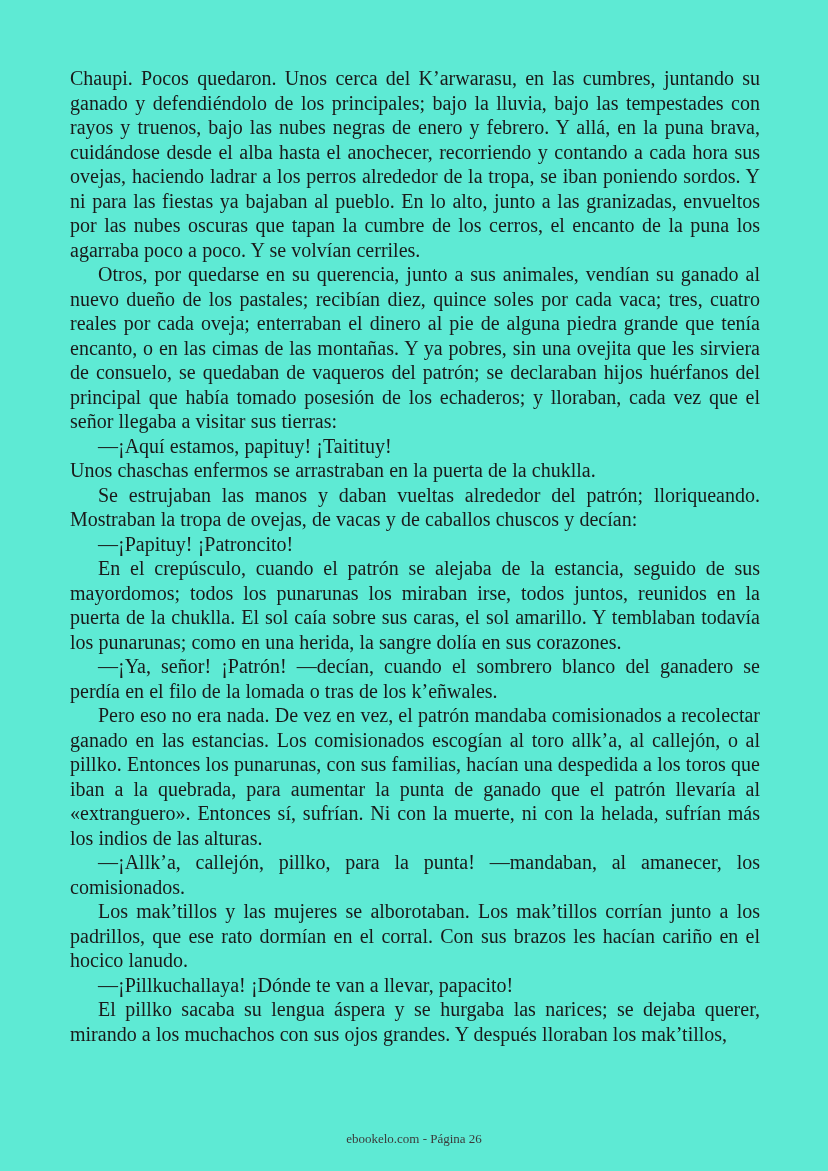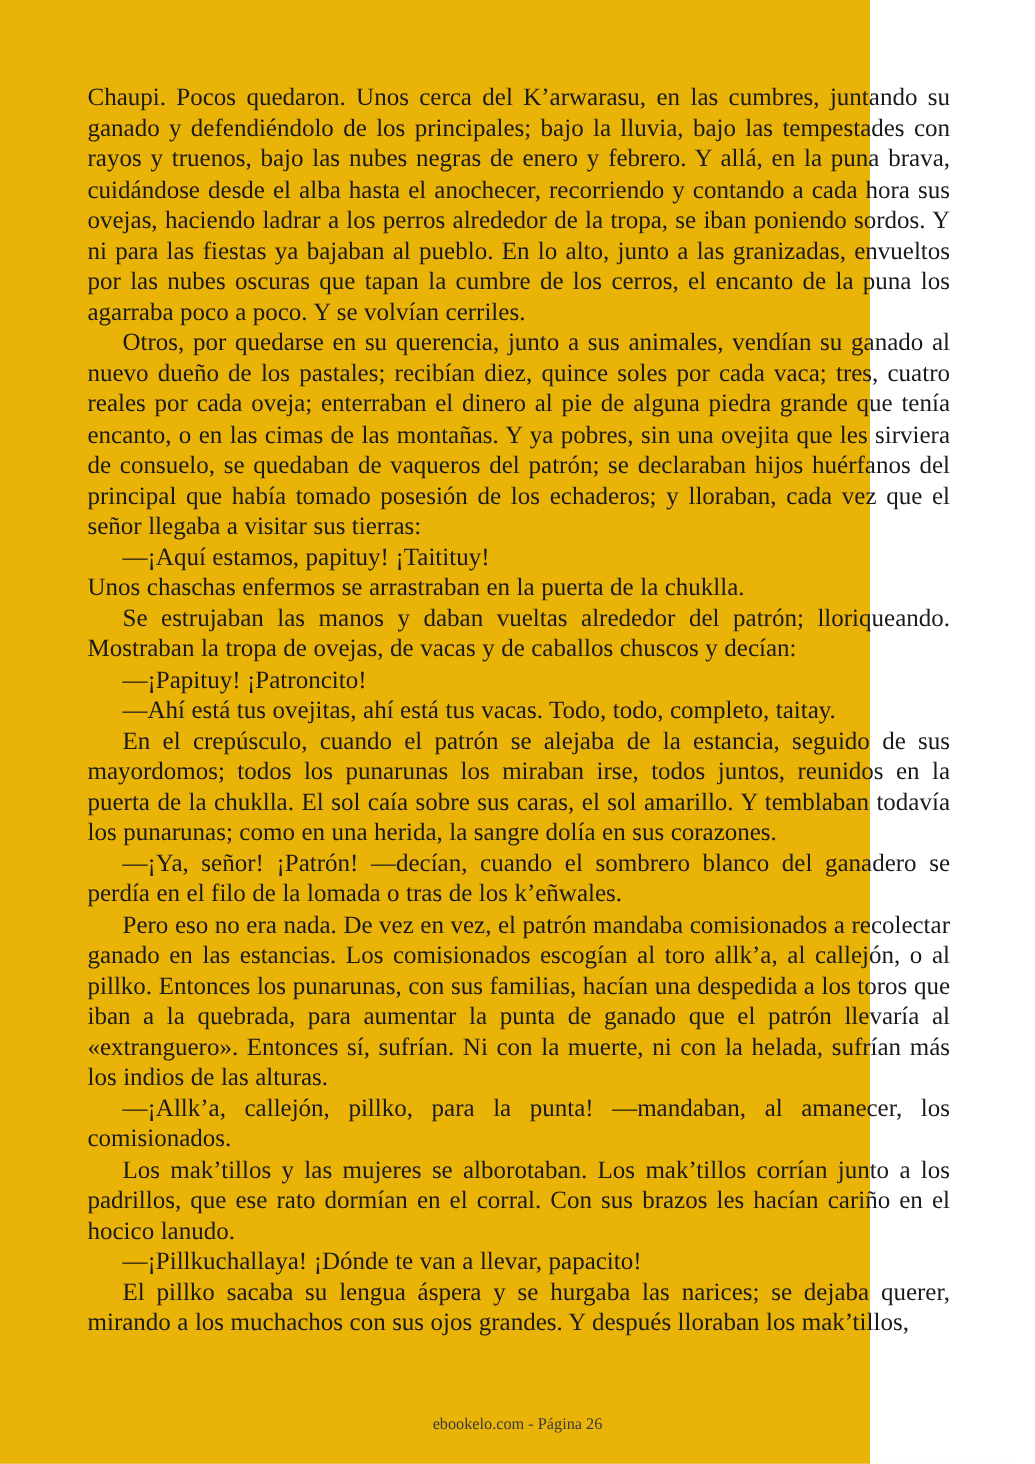--- a/index.html
+++ b/index.html
@@ -15,23 +15,23 @@
     overflow: hidden;
     font-family: "Liberation Serif", "DejaVu Serif", serif;
     color: #1a1a1a;
     -webkit-font-smoothing: antialiased;
   }
 
   #page {
     position: absolute;
     left: 0;
     top: 0;
-    width: 696px;
+    width: 828px;
     height: 1171px;
-    background: #eab308;
+    background: #5eead4;
   }
 
   #text-column {
     position: absolute;
     left: 70px;
     top: 66px;
     width: 690px;
   }
 
   .para {
@@ -80,21 +80,20 @@
     <p class="para">Otros, por quedarse en su querencia, junto a sus animales, vendían su ganado al nuevo dueño de los pastales; recibían diez, quince soles por cada vaca; tres, cuatro reales por cada oveja; enterraban el dinero al pie de alguna piedra grande que tenía encanto, o en las cimas de las montañas. Y ya pobres, sin una ovejita que les sirviera de consuelo, se quedaban de vaqueros del patrón; se declaraban hijos huérfanos del principal que había tomado posesión de los echaderos; y lloraban, cada vez que el señor llegaba a visitar sus tierras:</p>
 
     <p class="para nojustify">—¡Aquí estamos, papituy! ¡Taitituy!</p>
 
     <p class="para flush nojustify">Unos chaschas enfermos se arrastraban en la puerta de la chuklla.</p>
 
     <p class="para">Se estrujaban las manos y daban vueltas alrededor del patrón; lloriqueando. Mostraban la tropa de ovejas, de vacas y de caballos chuscos y decían:</p>
 
     <p class="para nojustify">—¡Papituy! ¡Patroncito!</p>
 
-    <p class="para nojustify">—Ahí está tus ovejitas, ahí está tus vacas. Todo, todo, completo, taitay.</p>
 
     <p class="para">En el crepúsculo, cuando el patrón se alejaba de la estancia, seguido de sus mayordomos; todos los punarunas los miraban irse, todos juntos, reunidos en la puerta de la chuklla. El sol caía sobre sus caras, el sol amarillo. Y temblaban todavía los punarunas; como en una herida, la sangre dolía en sus corazones.</p>
 
     <p class="para">—¡Ya, señor! ¡Patrón! —decían, cuando el sombrero blanco del ganadero se perdía en el filo de la lomada o tras de los k’eñwales.</p>
 
     <p class="para">Pero eso no era nada. De vez en vez, el patrón mandaba comisionados a recolectar ganado en las estancias. Los comisionados escogían al toro allk’a, al callejón, o al pillko. Entonces los punarunas, con sus familias, hacían una despedida a los toros que iban a la quebrada, para aumentar la punta de ganado que el patrón llevaría al «extranguero». Entonces sí, sufrían. Ni con la muerte, ni con la helada, sufrían más los indios de las alturas.</p>
 
     <p class="para">—¡Allk’a, callejón, pillko, para la punta! —mandaban, al amanecer, los comisionados.</p>
 
     <p class="para">Los mak’tillos y las mujeres se alborotaban. Los mak’tillos corrían junto a los padrillos, que ese rato dormían en el corral. Con sus brazos les hacían cariño en el hocico lanudo.</p>

